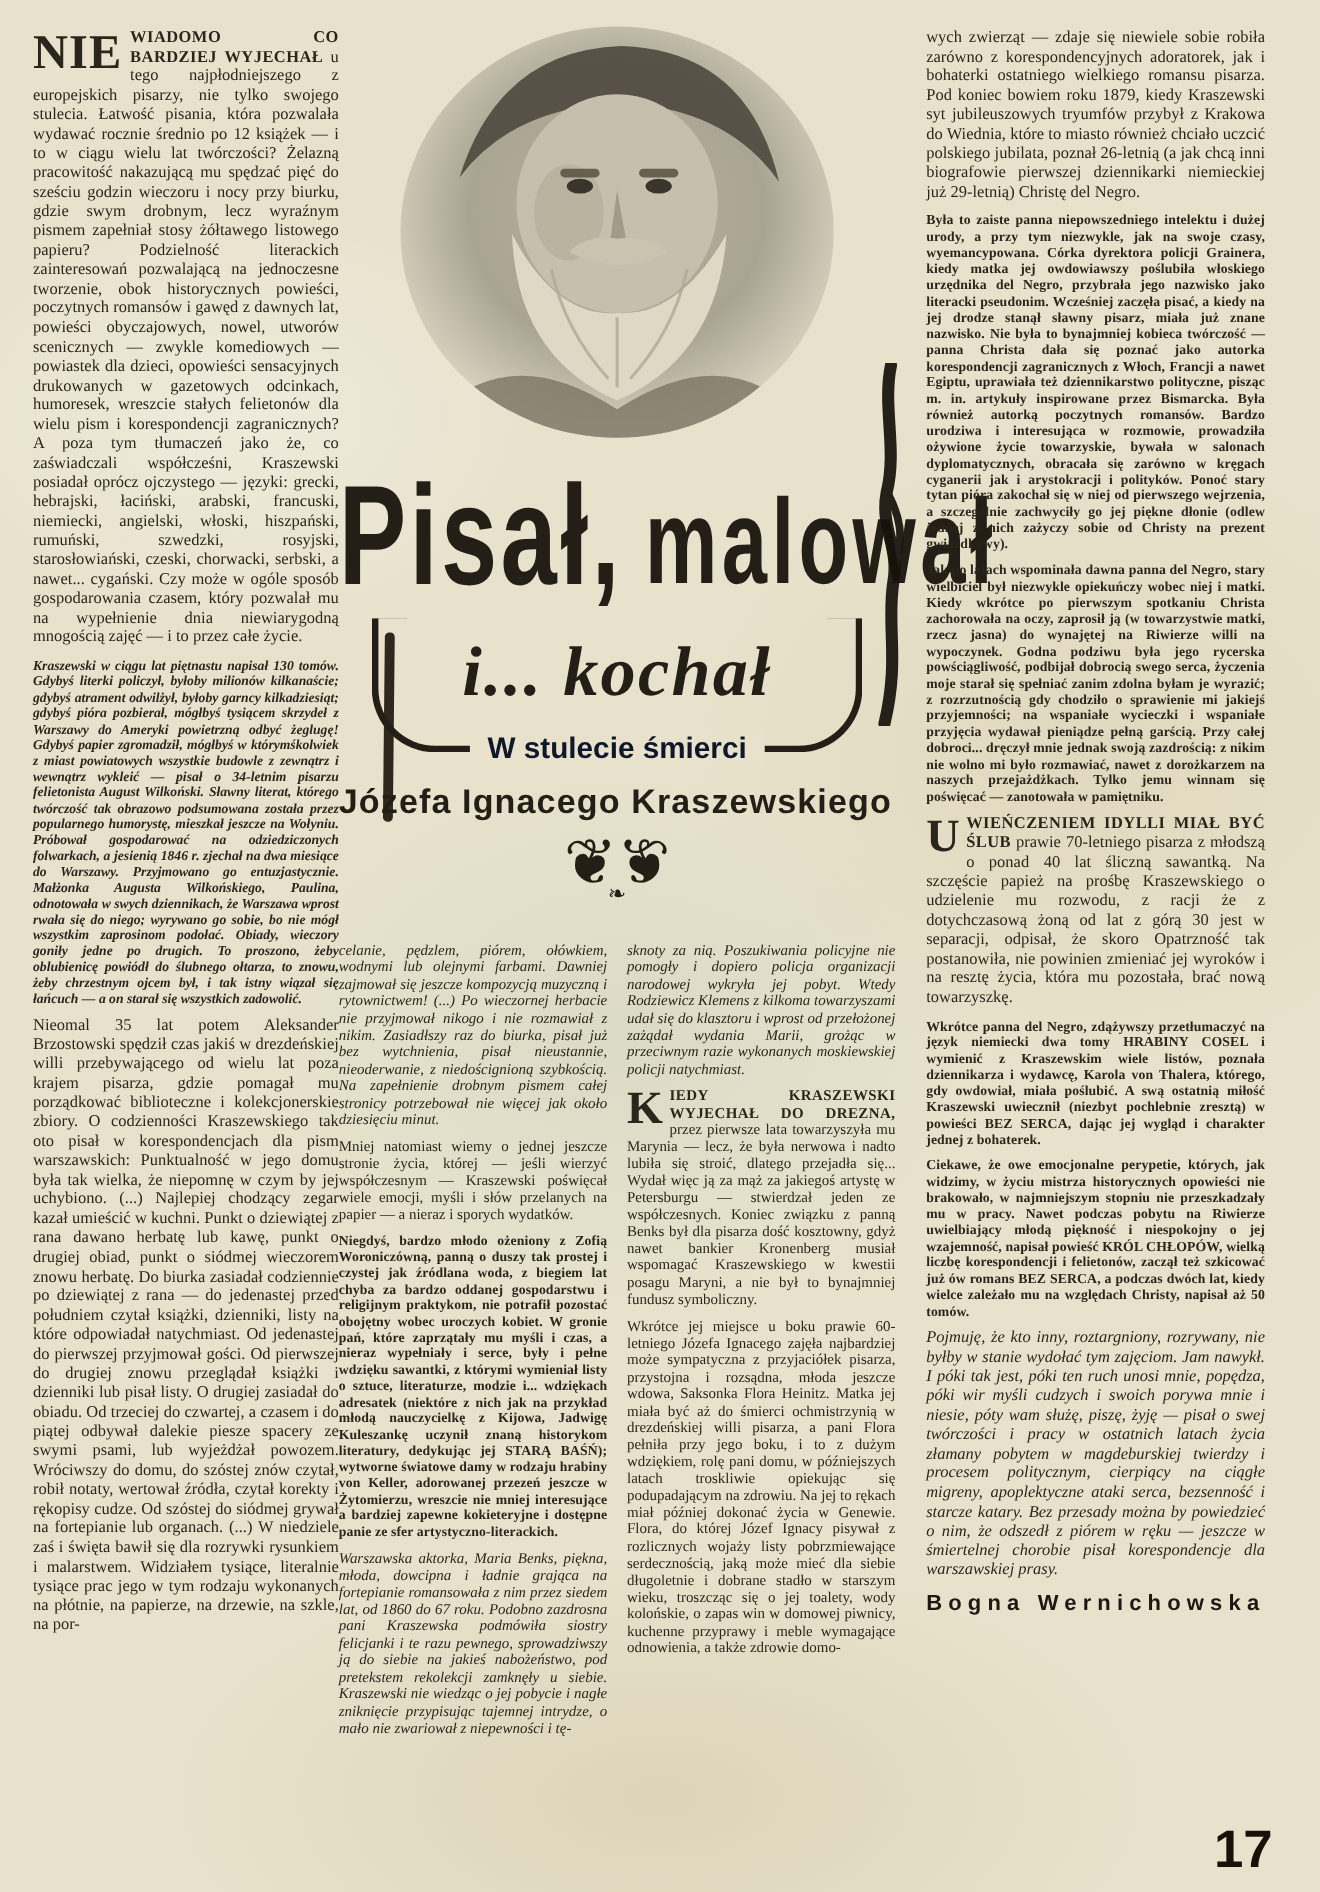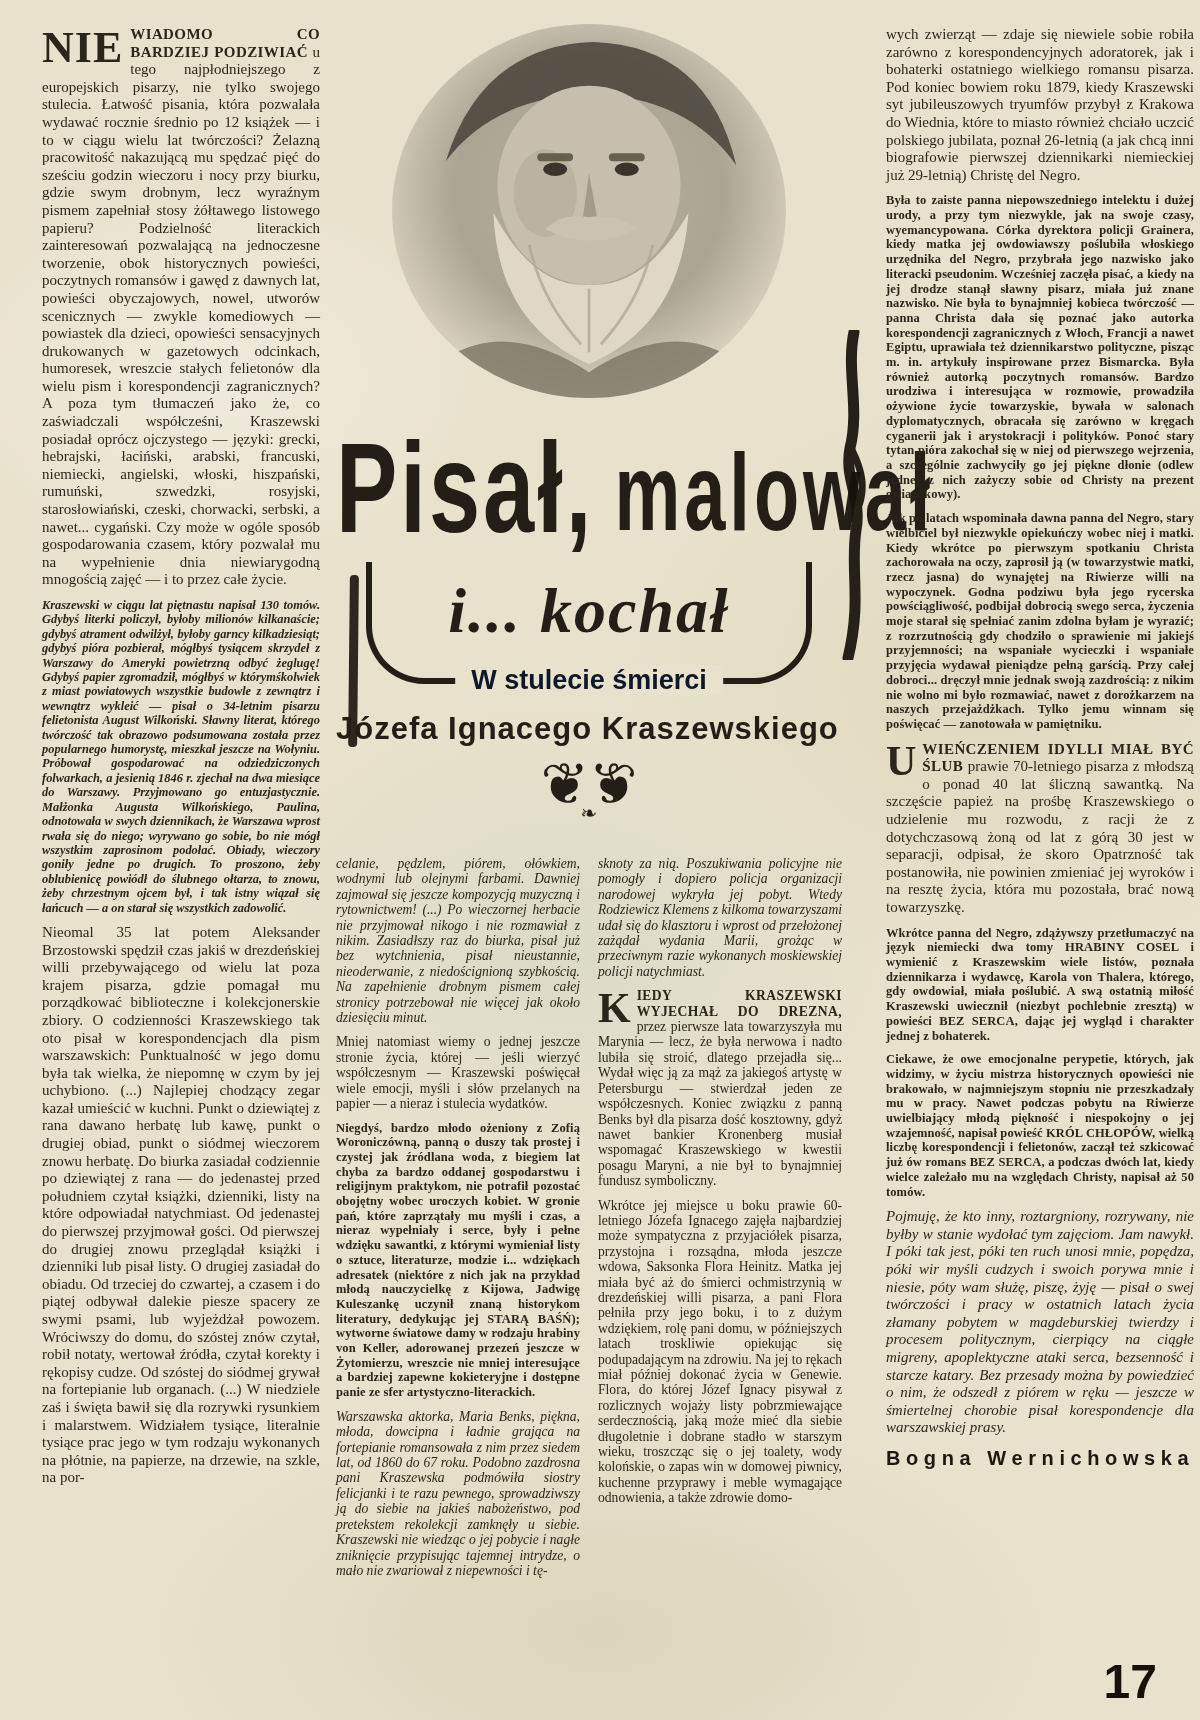--- a/index.html
+++ b/index.html
@@ -7,21 +7,21 @@
   .page{
     position:relative; width:1200px; height:1720px; overflow:hidden;
     background:
       radial-gradient(ellipse 420px 300px at 18% 22%, rgba(255,255,255,.30), transparent 70%),
       radial-gradient(ellipse 500px 380px at 47% 55%, rgba(135,170,160,.13), transparent 65%),
       radial-gradient(ellipse 520px 420px at 82% 40%, rgba(210,200,165,.35), transparent 70%),
       radial-gradient(ellipse 600px 300px at 50% 95%, rgba(190,178,140,.28), transparent 75%),
       #e8e2cc;
     color:#2b261c;
   }
-  .cols{display:flex; gap:16px; padding:26px 22px 0 30px;margin-left:12px;}
+  .cols{display:flex; gap:0; padding:26px 22px 0 30px;}
   .col-left{width:278px; flex:none;}
   .col-center{width:506px; flex:none; position:relative;}
   .col-right{width:336px; flex:none; position:relative; padding-left:28px; box-sizing:border-box;}
 
   .para{margin:0 0 9px; text-align:justify; hyphens:auto; -webkit-hyphens:auto;}
   .normal{font:15px/17.6px "Liberation Serif",serif;}
   .normal-sm{font:13.6px/15.4px "Liberation Serif",serif;}
   .italic{font-style:italic;}
   .small-bi{font:italic 700 12.4px/14.4px "Liberation Serif",serif;}
   .small-b{font:700 12.5px/14.7px "Liberation Serif",serif; letter-spacing:.1px;}
@@ -72,21 +72,21 @@
 <body>
 
 <div class="page">
 
   <div class="ink-mark"></div>
 
   <div class="cols">
 
     <div class="col-left">
       <p class="para normal">
-        <span class="dropword">NIE</span><span class="bold-intro">WIADOMO CO BARDZIEJ PODZIWIAĆ</span>
+        <span class="dropword">NIE</span><span class="bold-intro">WIADOMO CO BARDZIEJ WYJECHAŁ</span>
         <span>u tego najpłodniejszego z europejskich pisarzy, nie tylko swojego stulecia. Łatwość pisania, która pozwalała wydawać rocznie średnio po 12 książek — i to w ciągu wielu lat twórczości? Żelazną pracowitość nakazującą mu spędzać pięć do sześciu godzin wieczoru i nocy przy biurku, gdzie swym drobnym, lecz wyraźnym pismem zapełniał stosy żółtawego listowego papieru? Podzielność literackich zainteresowań pozwalającą na jednoczesne tworzenie, obok historycznych powieści, poczytnych romansów i gawęd z dawnych lat, powieści obyczajowych, nowel, utworów scenicznych — zwykle komediowych — powiastek dla dzieci, opowieści sensacyjnych drukowanych w gazetowych odcinkach, humoresek, wreszcie stałych felietonów dla wielu pism i korespondencji zagranicznych? A poza tym tłumaczeń jako że, co zaświadczali współcześni, Kraszewski posiadał oprócz ojczystego — języki: grecki, hebrajski, łaciński, arabski, francuski, niemiecki, angielski, włoski, hiszpański, rumuński, szwedzki, rosyjski, starosłowiański, czeski, chorwacki, serbski, a nawet... cygański. Czy może w ogóle sposób gospodarowania czasem, który pozwalał mu na wypełnienie dnia niewiarygodną mnogością zajęć — i to przez całe życie.</span>
       </p>
       <p class="para small-bi">Kraszewski w ciągu lat piętnastu napisał 130 tomów. Gdybyś literki policzył, byłoby milionów kilkanaście; gdybyś atrament odwilżył, byłoby garncy kilkadziesiąt; gdybyś pióra pozbierał, mógłbyś tysiącem skrzydeł z Warszawy do Ameryki powietrzną odbyć żeglugę! Gdybyś papier zgromadził, mógłbyś w którymśkolwiek z miast powiatowych wszystkie budowle z zewnątrz i wewnątrz wykleić — pisał o 34-letnim pisarzu felietonista August Wilkoński. Sławny literat, którego twórczość tak obrazowo podsumowana została przez popularnego humorystę, mieszkał jeszcze na Wołyniu. Próbował gospodarować na odziedziczonych folwarkach, a jesienią 1846 r. zjechał na dwa miesiące do Warszawy. Przyjmowano go entuzjastycznie. Małżonka Augusta Wilkońskiego, Paulina, odnotowała w swych dziennikach, że Warszawa wprost rwała się do niego; wyrywano go sobie, bo nie mógł wszystkim zaprosinom podołać. Obiady, wieczory goniły jedne po drugich. To proszono, żeby oblubienicę powiódł do ślubnego ołtarza, to znowu, żeby chrzestnym ojcem był, i tak istny wiązał się łańcuch — a on starał się wszystkich zadowolić.</p>
       <p class="para normal">Nieomal 35 lat potem Aleksander Brzostowski spędził czas jakiś w drezdeńskiej willi przebywającego od wielu lat poza krajem pisarza, gdzie pomagał mu porządkować biblioteczne i kolekcjonerskie zbiory. O codzienności Kraszewskiego tak oto pisał w korespondencjach dla pism warszawskich: Punktualność w jego domu była tak wielka, że niepomnę w czym by jej uchybiono. (...) Najlepiej chodzący zegar kazał umieścić w kuchni. Punkt o dziewiątej z rana dawano herbatę lub kawę, punkt o drugiej obiad, punkt o siódmej wieczorem znowu herbatę. Do biurka zasiadał codziennie po dziewiątej z rana — do jedenastej przed południem czytał książki, dzienniki, listy na które odpowiadał natychmiast. Od jedenastej do pierwszej przyjmował gości. Od pierwszej do drugiej znowu przeglądał książki i dzienniki lub pisał listy. O drugiej zasiadał do obiadu. Od trzeciej do czwartej, a czasem i do piątej odbywał dalekie piesze spacery ze swymi psami, lub wyjeżdżał powozem. Wróciwszy do domu, do szóstej znów czytał, robił notaty, wertował źródła, czytał korekty i rękopisy cudze. Od szóstej do siódmej grywał na fortepianie lub organach. (...) W niedziele zaś i święta bawił się dla rozrywki rysunkiem i malarstwem. Widziałem tysiące, literalnie tysiące prac jego w tym rodzaju wykonanych na płótnie, na papierze, na drzewie, na szkle, na por-</p>
     </div>
 
     <div class="col-center">
 
       <div class="photo-wrap">
         <svg class="photo" viewBox="0 0 200 190" aria-hidden="true">
@@ -136,21 +136,21 @@
       <div class="person">Józefa Ignacego Kraszewskiego</div>
 
       <div class="ornament" aria-hidden="true">
         <span class="fl">❦</span><span class="fl m">❦</span>
         <span class="tip">❧</span>
       </div>
 
       <div class="center-cols">
         <div class="ccol">
           <p class="para normal-sm italic">celanie, pędzlem, piórem, ołówkiem, wodnymi lub olejnymi farbami. Dawniej zajmował się jeszcze kompozycją muzyczną i rytownictwem! (...) Po wieczornej herbacie nie przyjmował nikogo i nie rozmawiał z nikim. Zasiadłszy raz do biurka, pisał już bez wytchnienia, pisał nieustannie, nieoderwanie, z niedoścignioną szybkością. Na zapełnienie drobnym pismem całej stronicy potrzebował nie więcej jak około dziesięciu minut.</p>
-          <p class="para normal-sm">Mniej natomiast wiemy o jednej jeszcze stronie życia, której — jeśli wierzyć współczesnym — Kraszewski poświęcał wiele emocji, myśli i słów przelanych na papier — a nieraz i stulecia wydatków.</p>
+          <p class="para normal-sm">Mniej natomiast wiemy o jednej jeszcze stronie życia, której — jeśli wierzyć współczesnym — Kraszewski poświęcał wiele emocji, myśli i słów przelanych na papier — a nieraz i sporych wydatków.</p>
           <p class="para small-b">Niegdyś, bardzo młodo ożeniony z Zofią Woroniczówną, panną o duszy tak prostej i czystej jak źródlana woda, z biegiem lat chyba za bardzo oddanej gospodarstwu i religijnym praktykom, nie potrafił pozostać obojętny wobec uroczych kobiet. W gronie pań, które zaprzątały mu myśli i czas, a nieraz wypełniały i serce, były i pełne wdzięku sawantki, z którymi wymieniał listy o sztuce, literaturze, modzie i... wdziękach adresatek (niektóre z nich jak na przykład młodą nauczycielkę z Kijowa, Jadwigę Kuleszankę uczynił znaną historykom literatury, dedykując jej STARĄ BAŚŃ); wytworne światowe damy w rodzaju hrabiny von Keller, adorowanej przezeń jeszcze w Żytomierzu, wreszcie nie mniej interesujące a bardziej zapewne kokieteryjne i dostępne panie ze sfer artystyczno-literackich.</p>
           <p class="para normal-sm italic">Warszawska aktorka, Maria Benks, piękna, młoda, dowcipna i ładnie grająca na fortepianie romansowała z nim przez siedem lat, od 1860 do 67 roku. Podobno zazdrosna pani Kraszewska podmówiła siostry felicjanki i te razu pewnego, sprowadziwszy ją do siebie na jakieś nabożeństwo, pod pretekstem rekolekcji zamknęły u siebie. Kraszewski nie wiedząc o jej pobycie i nagłe zniknięcie przypisując tajemnej intrydze, o mało nie zwariował z niepewności i tę-</p>
         </div>
         <div class="ccol">
           <p class="para normal-sm italic">sknoty za nią. Poszukiwania policyjne nie pomogły i dopiero policja organizacji narodowej wykryła jej pobyt. Wtedy Rodziewicz Klemens z kilkoma towarzyszami udał się do klasztoru i wprost od przełożonej zażądał wydania Marii, grożąc w przeciwnym razie wykonanych moskiewskiej policji natychmiast.</p>
           <p class="para normal-sm">
             <span class="dropcap">K</span><span class="bold-intro">IEDY KRASZEWSKI WYJECHAŁ DO DREZNA,</span>
             <span>przez pierwsze lata towarzyszyła mu Marynia — lecz, że była nerwowa i nadto lubiła się stroić, dlatego przejadła się... Wydał więc ją za mąż za jakiegoś artystę w Petersburgu — stwierdzał jeden ze współczesnych. Koniec związku z panną Benks był dla pisarza dość kosztowny, gdyż nawet bankier Kronenberg musiał wspomagać Kraszewskiego w kwestii posagu Maryni, a nie był to bynajmniej fundusz symboliczny.</span>
           </p>
           <p class="para normal-sm">Wkrótce jej miejsce u boku prawie 60-letniego Józefa Ignacego zajęła najbardziej może sympatyczna z przyjaciółek pisarza, przystojna i rozsądna, młoda jeszcze wdowa, Saksonka Flora Heinitz. Matka jej miała być aż do śmierci ochmistrzynią w drezdeńskiej willi pisarza, a pani Flora pełniła przy jego boku, i to z dużym wdziękiem, rolę pani domu, w późniejszych latach troskliwie opiekując się podupadającym na zdrowiu. Na jej to rękach miał później dokonać życia w Genewie. Flora, do której Józef Ignacy pisywał z rozlicznych wojaży listy pobrzmiewające serdecznością, jaką może mieć dla siebie długoletnie i dobrane stadło w starszym wieku, troszcząc się o jej toalety, wody kolońskie, o zapas win w domowej piwnicy, kuchenne przyprawy i meble wymagające odnowienia, a także zdrowie domo-</p>

